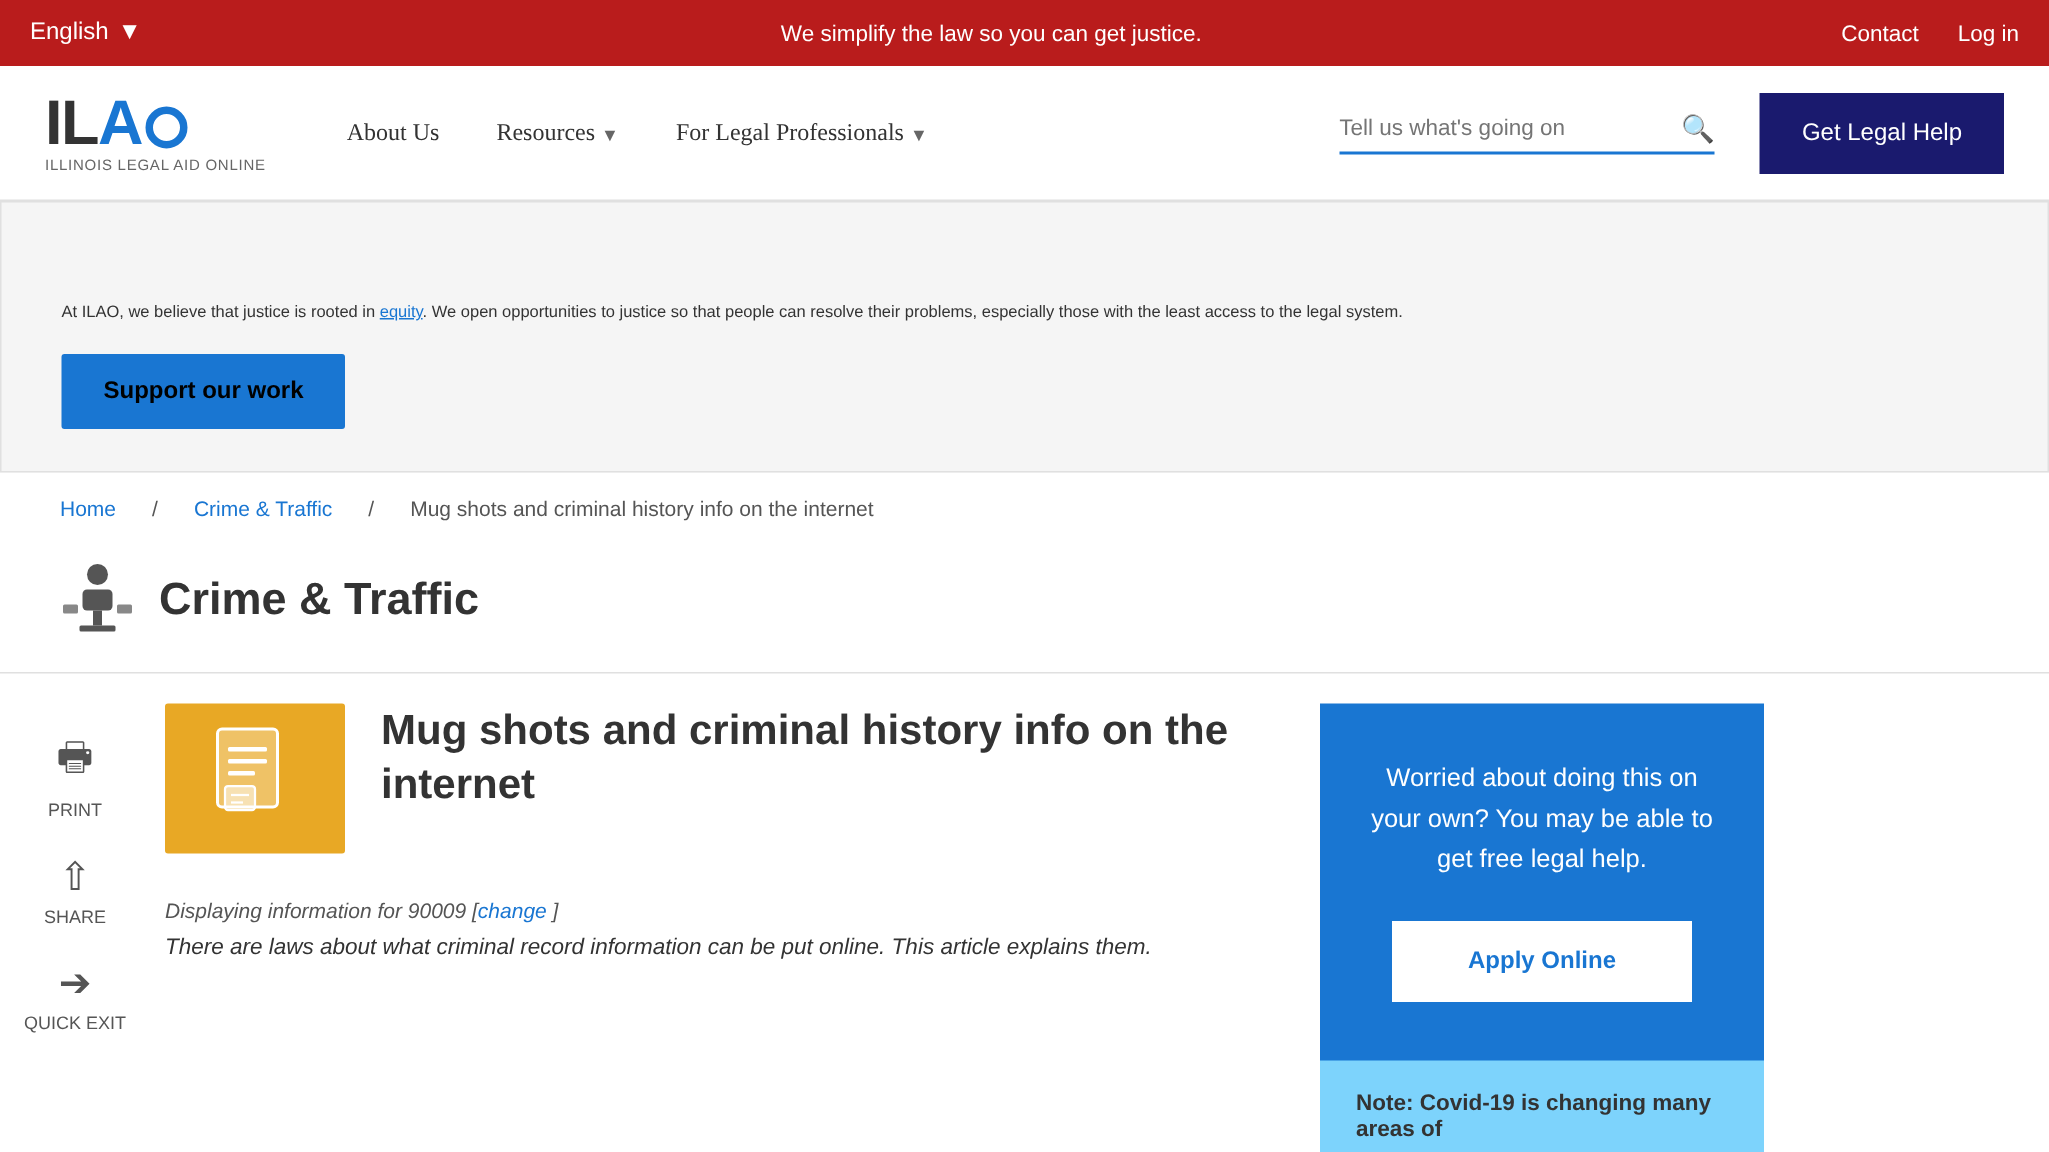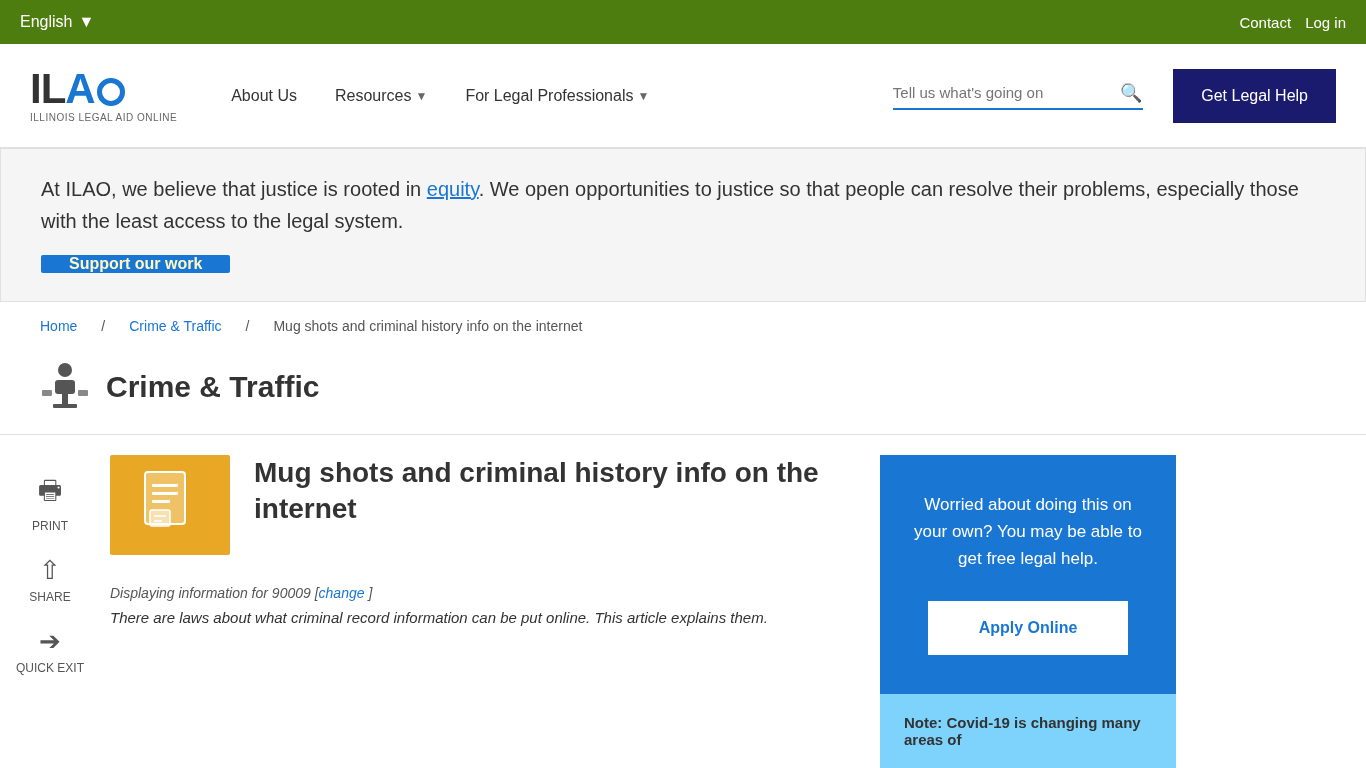--- a/index.html
+++ b/index.html
@@ -1,38 +1,38 @@
 <!DOCTYPE html>
 <html><head>
   <meta charset="utf-8">
   <style>
     * { margin: 0; padding: 0; box-sizing: border-box; }
     body { font-family: Arial, sans-serif; font-size: 16px; color: #333; background: #fff; width: 1366px; }
 
     
     .top-bar {
-      background: #4d7c0f;
+      background: #b91c1c;
       color: #fff;
       display: flex;
       align-items: center;
       justify-content: space-between;
       padding: 0 20px;
       height: 44px;
     }
     .top-bar-left { display: flex; align-items: center; gap: 6px; cursor: pointer; }
     .top-bar-center { flex: 1; text-align: center; font-size: 15px; }
-    .top-bar-right { display: flex; gap: 14px; align-items: center; }
+    .top-bar-right { display: flex; gap: 26px; align-items: center; }
     .top-bar-right a { color: #fff; text-decoration: none; font-size: 15px; cursor: pointer; }
 
     
     .nav-bar {
       display: flex;
       align-items: center;
       padding: 0 30px;
-      height: 104px;
+      height: 90px;
       border-bottom: 1px solid #e0e0e0;
       background: #fff;
     }
     .logo-area { display: flex; flex-direction: column; margin-right: 40px; }
     .logo-text {
       font-size: 42px;
       font-weight: bold;
       color: #333;
       letter-spacing: -1px;
       line-height: 1;
@@ -43,27 +43,28 @@
       display: inline-block;
       width: 28px; height: 28px;
       border-radius: 50%;
       border: 5px solid #1976d2;
       margin-left: 2px;
       vertical-align: middle;
     }
     .logo-subtitle { font-size: 10px; color: #666; margin-top: 2px; letter-spacing: 0.5px; }
     .nav-links { display: flex; align-items: center; gap: 10px; flex: 1; }
     .nav-link {
-      display: flex; align-items: center; gap: 4px;
+      display: flex; align-items: flex-end; gap: 4px;
       padding: 10px 14px;
       font-size: 16px;
       color: #333;
       cursor: pointer;
       text-decoration: none;
       font-weight: 500;
+      font-family: Liberation Serif, serif;
     }
     .nav-chevron { font-size: 12px; color: #666; }
     .search-area { display: flex; align-items: center; border-bottom: 2px solid #1976d2; margin-left: 18px; padding-bottom: 4px; }
     .search-input {
       border: none; outline: none;
       font-size: 15px;
       width: 220px;
       color: #333;
     }
     .search-icon { color: #333; font-size: 18px; cursor: pointer; margin-left: 8px; }
@@ -78,27 +79,27 @@
       margin-left: 30px;
       white-space: nowrap;
     }
 
     
     .banner {
       background: #f5f5f5;
       border: 1px solid #e0e0e0;
       padding: 24px 40px 28px;
     }
-    .banner p { font-size: 20px; color: #333; line-height: 1.6; margin-bottom: 18px; }
+    .banner p { font-size: 11px; color: #333; line-height: 1.6; margin-bottom: 18px; margin-top: 41px; }
     .banner p a { color: #1976d2; text-decoration: underline; cursor: pointer; }
     .support-btn {
       background: #1976d2;
-      color: #fef9c3;
+      color: #000000;
       border: none;
-      padding: 0 28px;
+      padding: 16px 28px;
       font-size: 16px;
       font-weight: bold;
       cursor: pointer;
       border-radius: 2px;
     }
 
     
     .breadcrumb {
       padding: 16px 40px;
       font-size: 14px;
@@ -213,20 +214,23 @@
     
     .crime-svg { width: 50px; height: 50px; }
   </style>
 </head>
 <body>
 
 <div class="top-bar">
   <div class="top-bar-left">
     <span>English</span>
     <span>▼</span>
+  </div>
+  <div class="top-bar-center">
+    <span>We simplify the law so you can get justice.</span>
   </div>
   <div class="top-bar-right">
     <a>Contact</a>
     <a>Log in</a>
   </div>
 </div>
 
 <div class="nav-bar">
   <div class="logo-area">
     <div class="logo-text">

